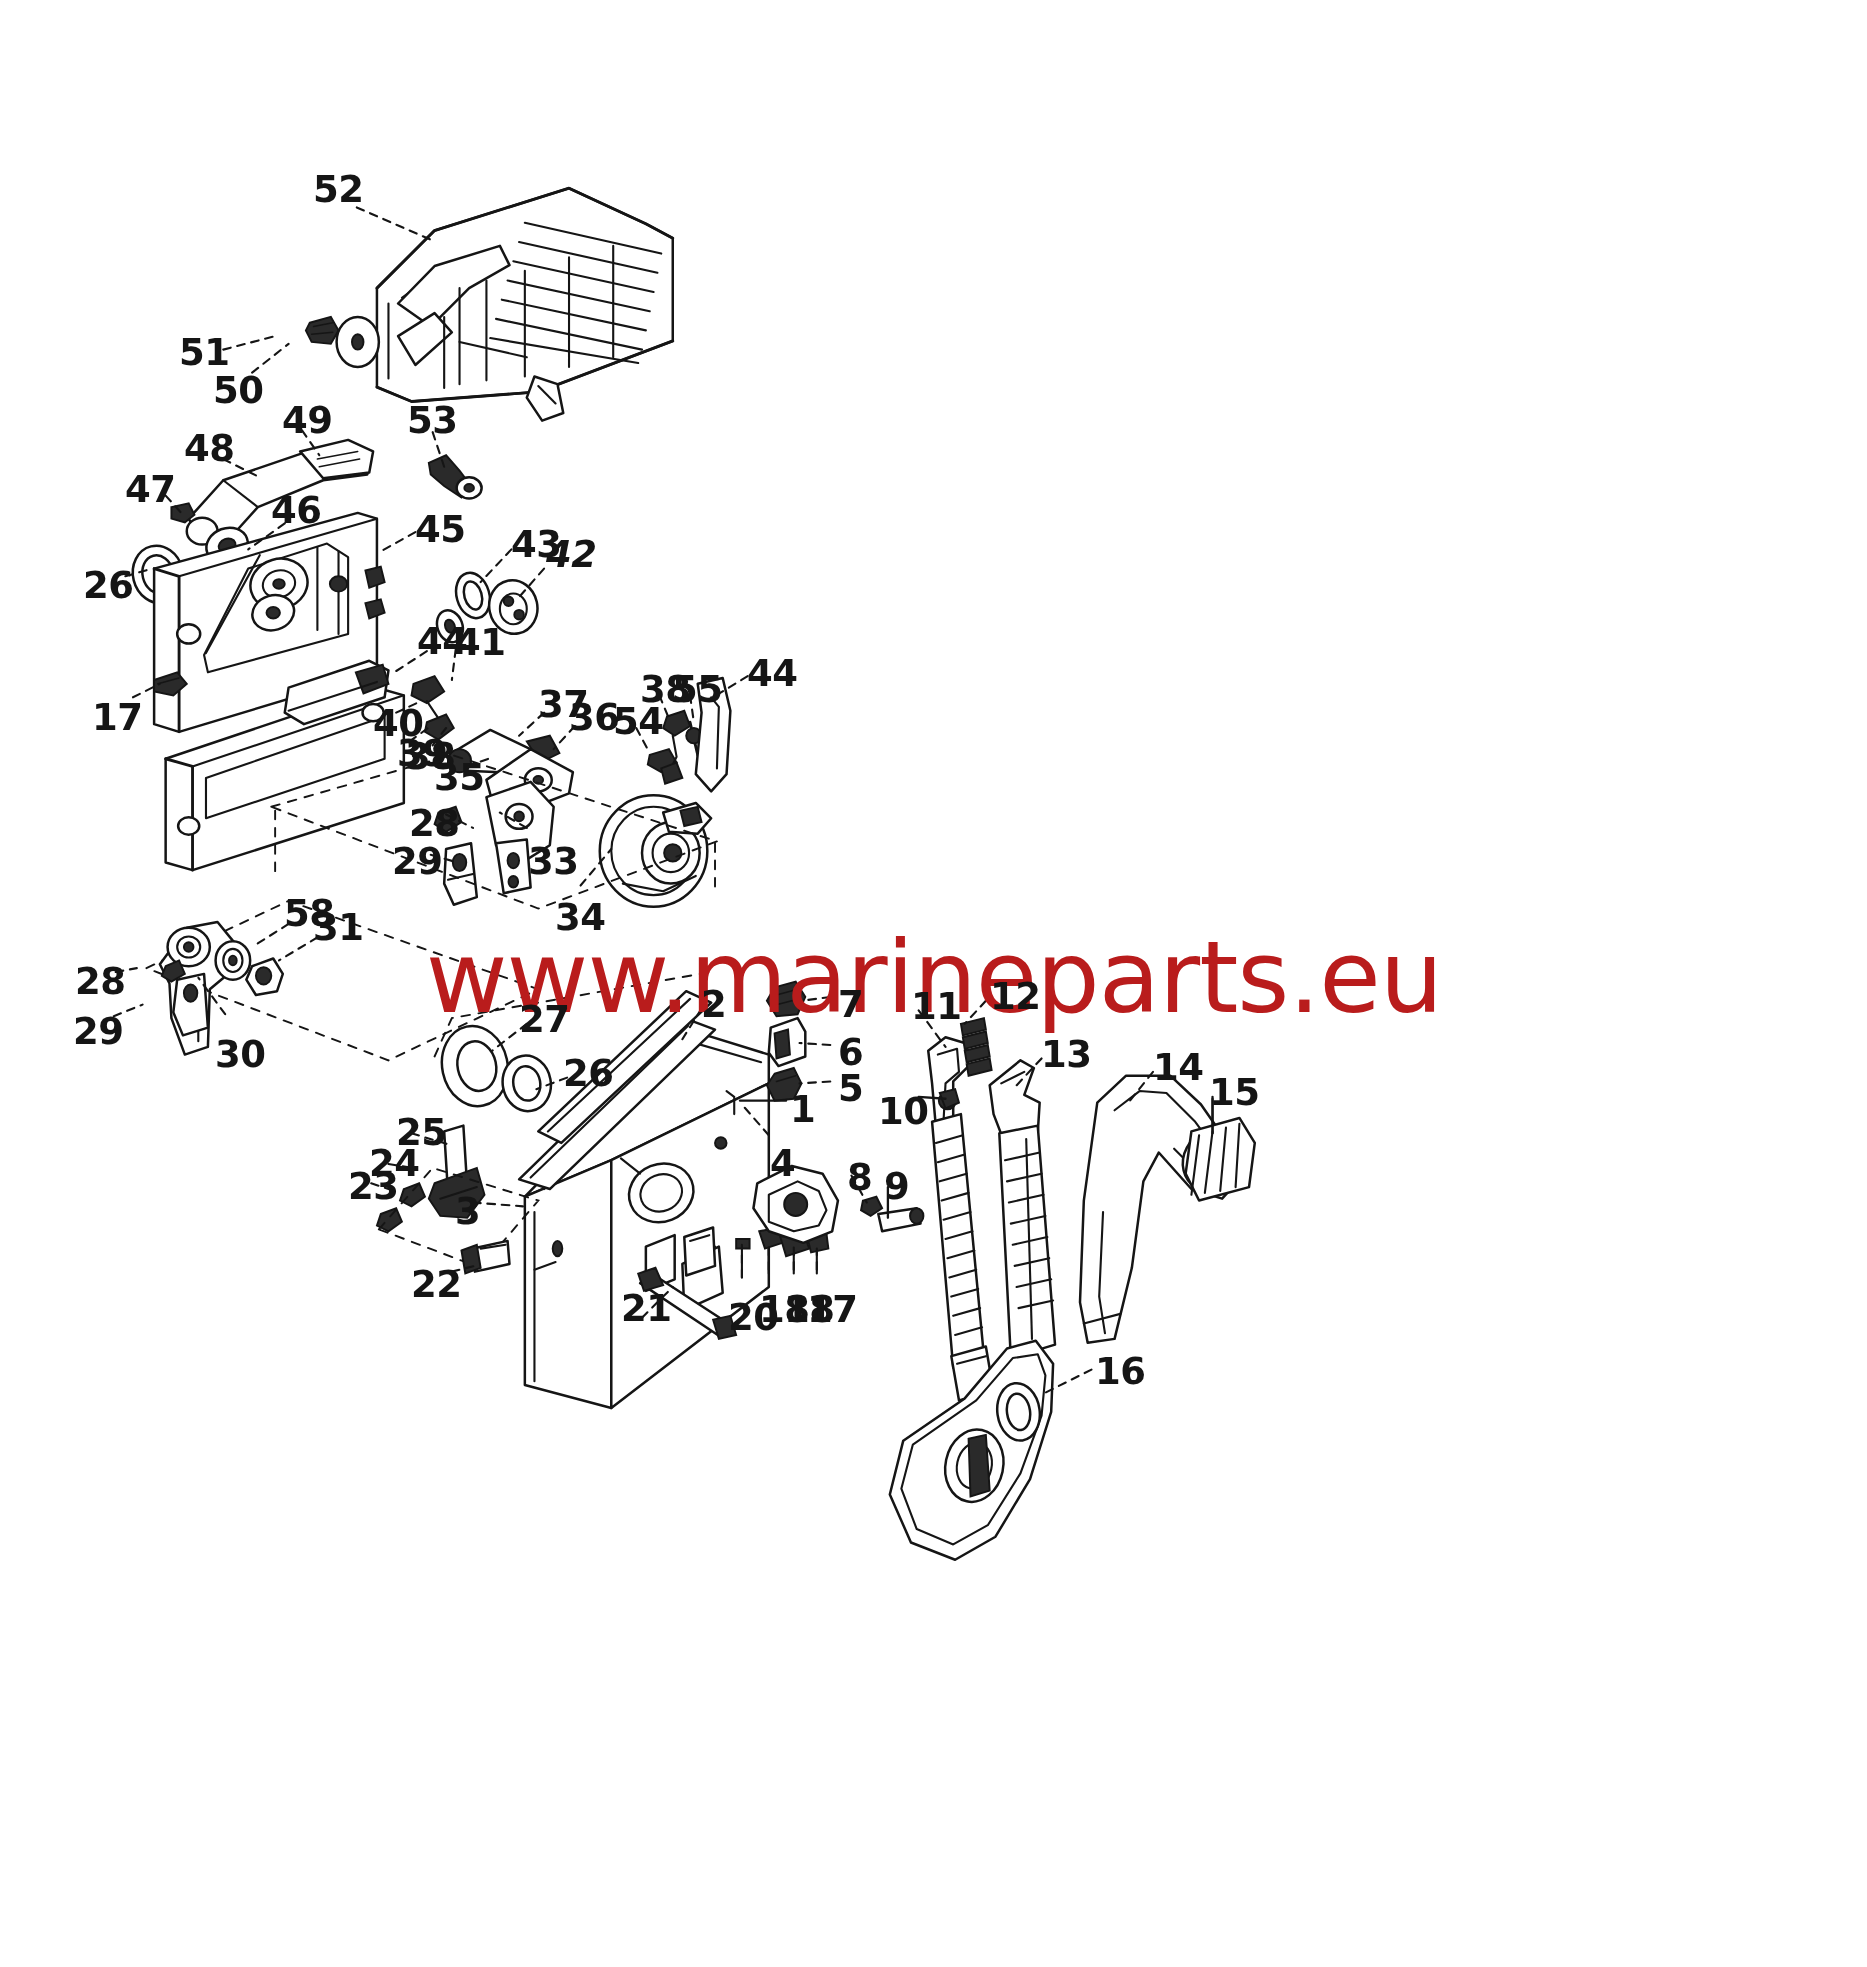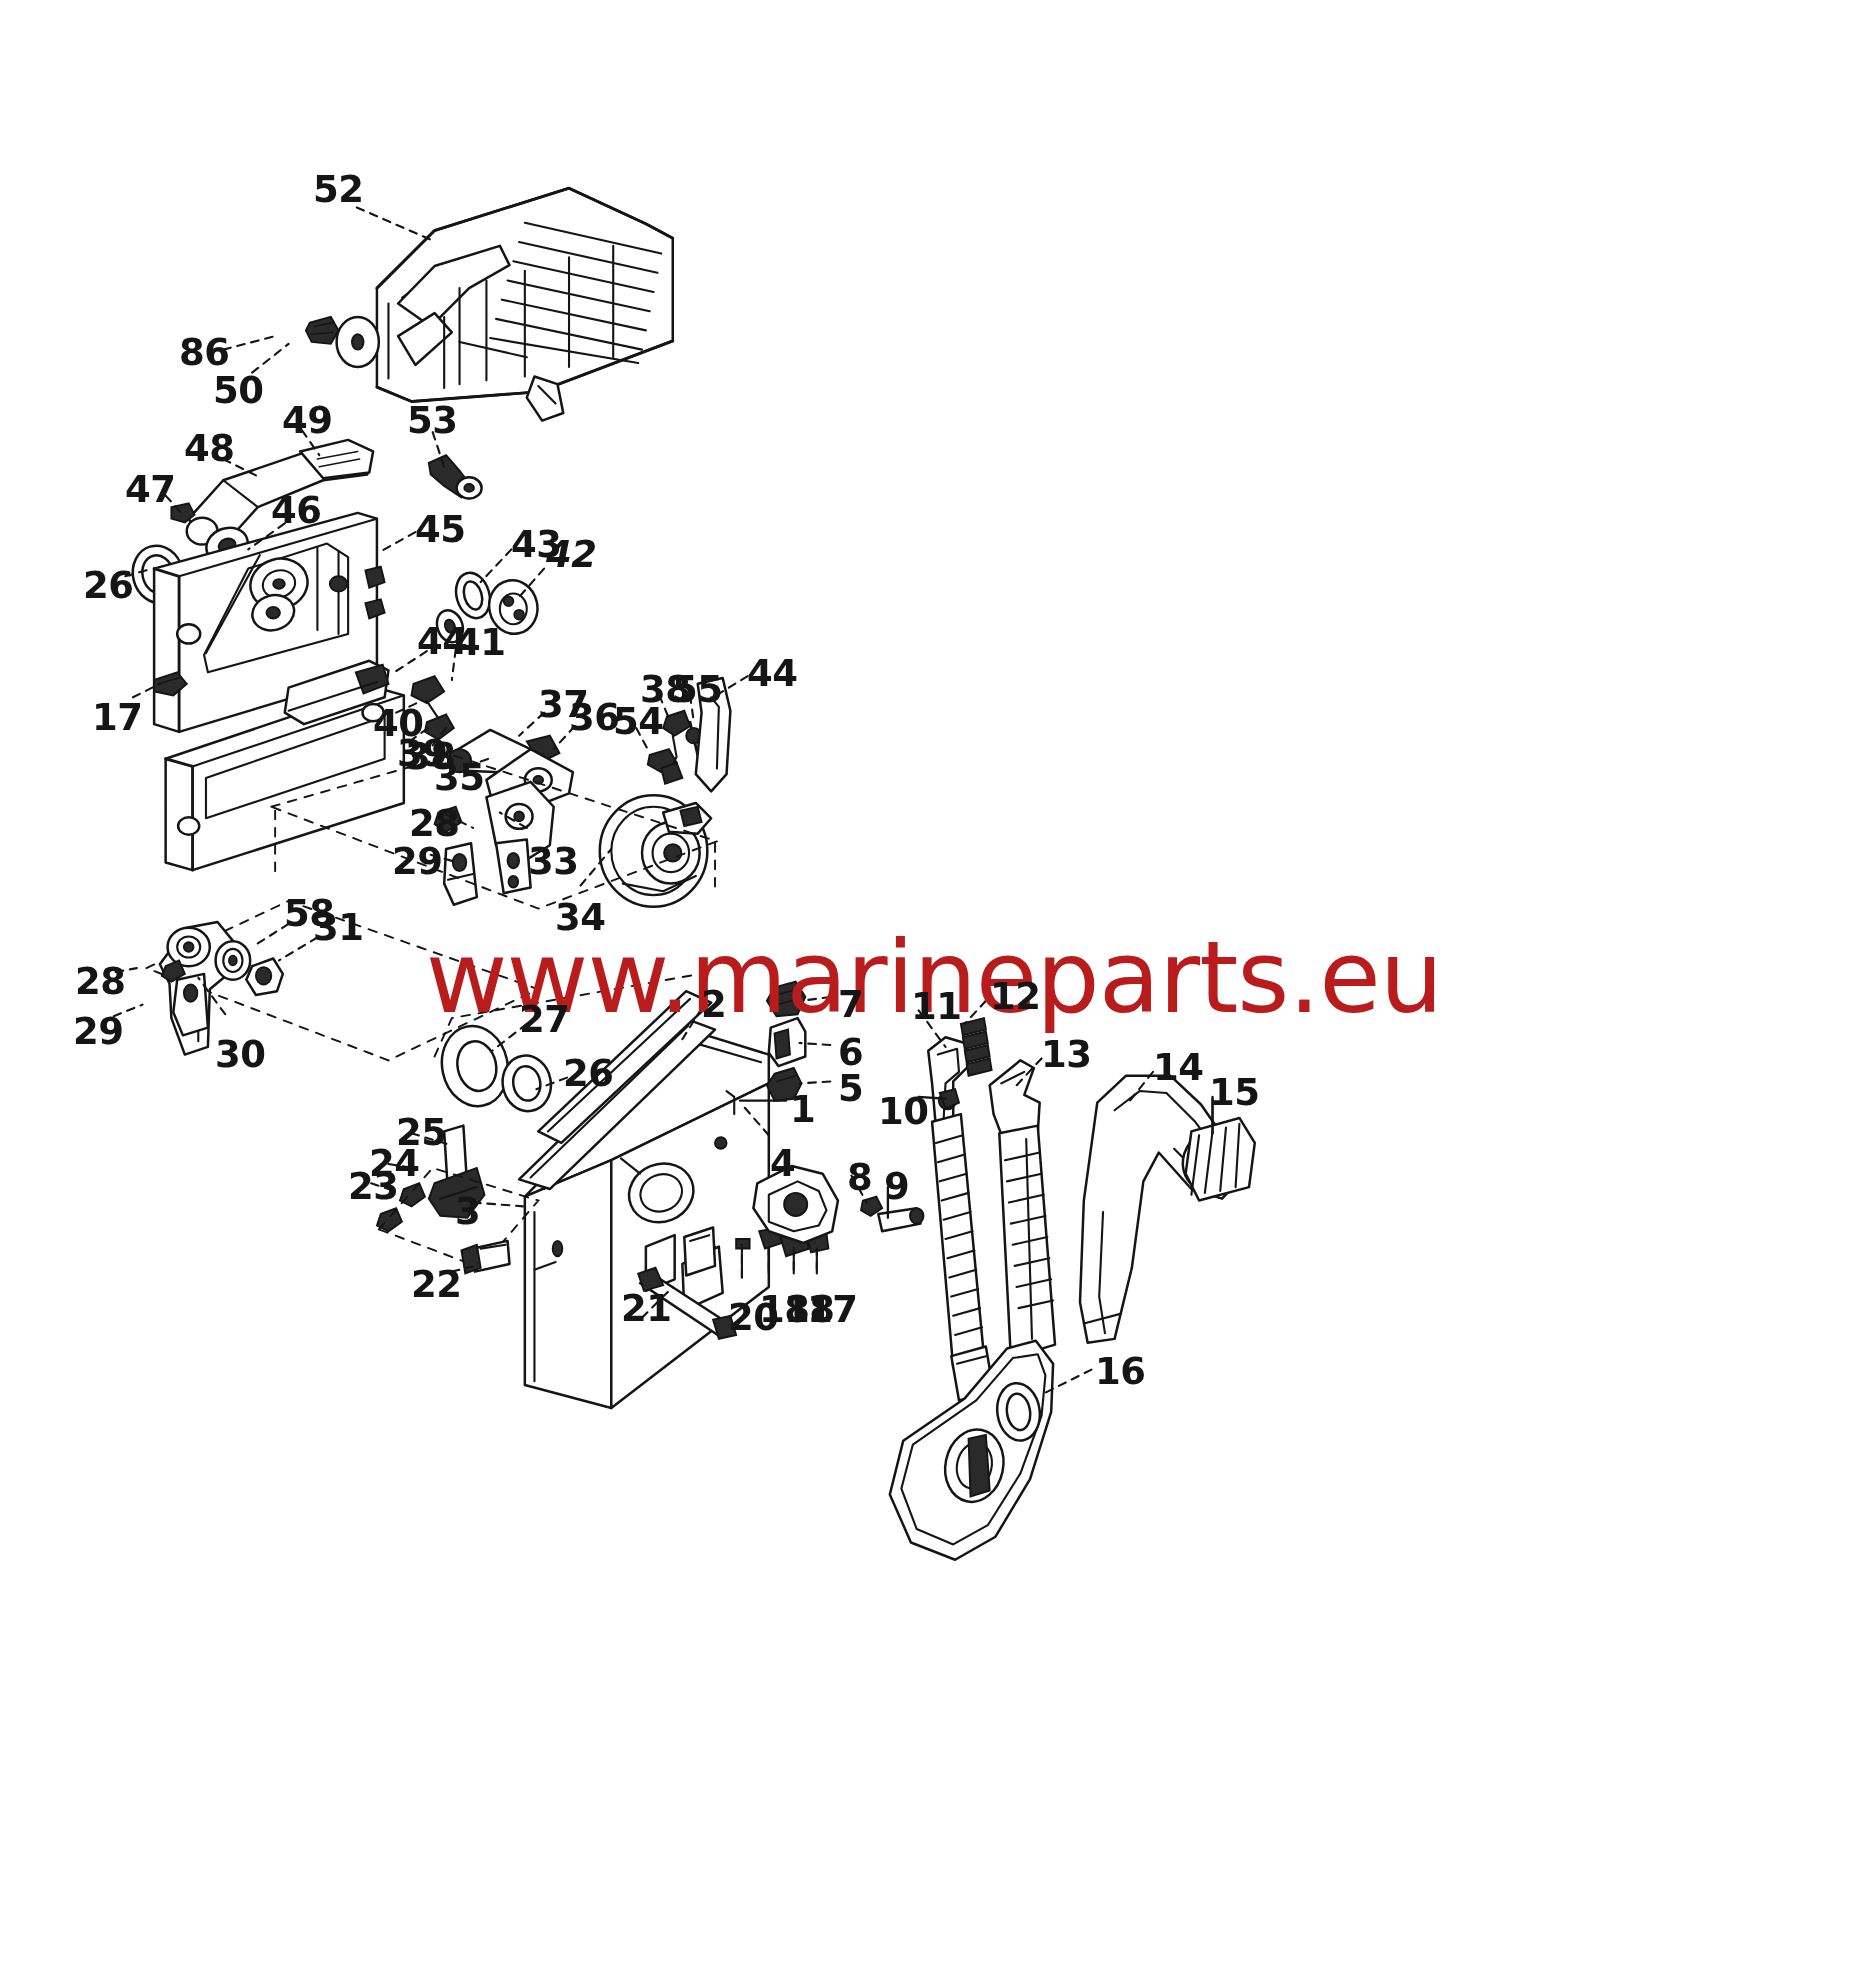--- a/index.html
+++ b/index.html
@@ -532,21 +532,21 @@
         <path d="M1200 1116 L1176 1146" class="lead"></path>
         <path d="M1262 1142 L1262 1180" class="leadS"></path>
         <path d="M1136 1426 L1084 1452" class="lead"></path>
       </g>
   </svg>
 
   <div id="watermark">www.marineparts.eu</div>
 
   <div id="callout-layer">
       <div class="callout" style="left: 313px; top: 171px;">52</div>
-      <div class="callout" style="left: 179px; top: 334px;">86</div>
+      <div class="callout" style="left: 179px; top: 334px;">51</div>
       <div class="callout" style="left: 213px; top: 372px;">50</div>
       <div class="callout" style="left: 282px; top: 402px;">49</div>
       <div class="callout" style="left: 184px; top: 430px;">48</div>
       <div class="callout" style="left: 125px; top: 471px;">47</div>
       <div class="callout" style="left: 271px; top: 492px;">46</div>
       <div class="callout" style="left: 83px; top: 567px;">26</div>
       <div class="callout" style="left: 415px; top: 511px;">45</div>
       <div class="callout" style="left: 407px; top: 402px;">53</div>
       <div class="callout" style="left: 511px; top: 526px;">43</div>
       <div class="callout" style="left: 546px; top: 536px; font-style: italic;">42</div>

